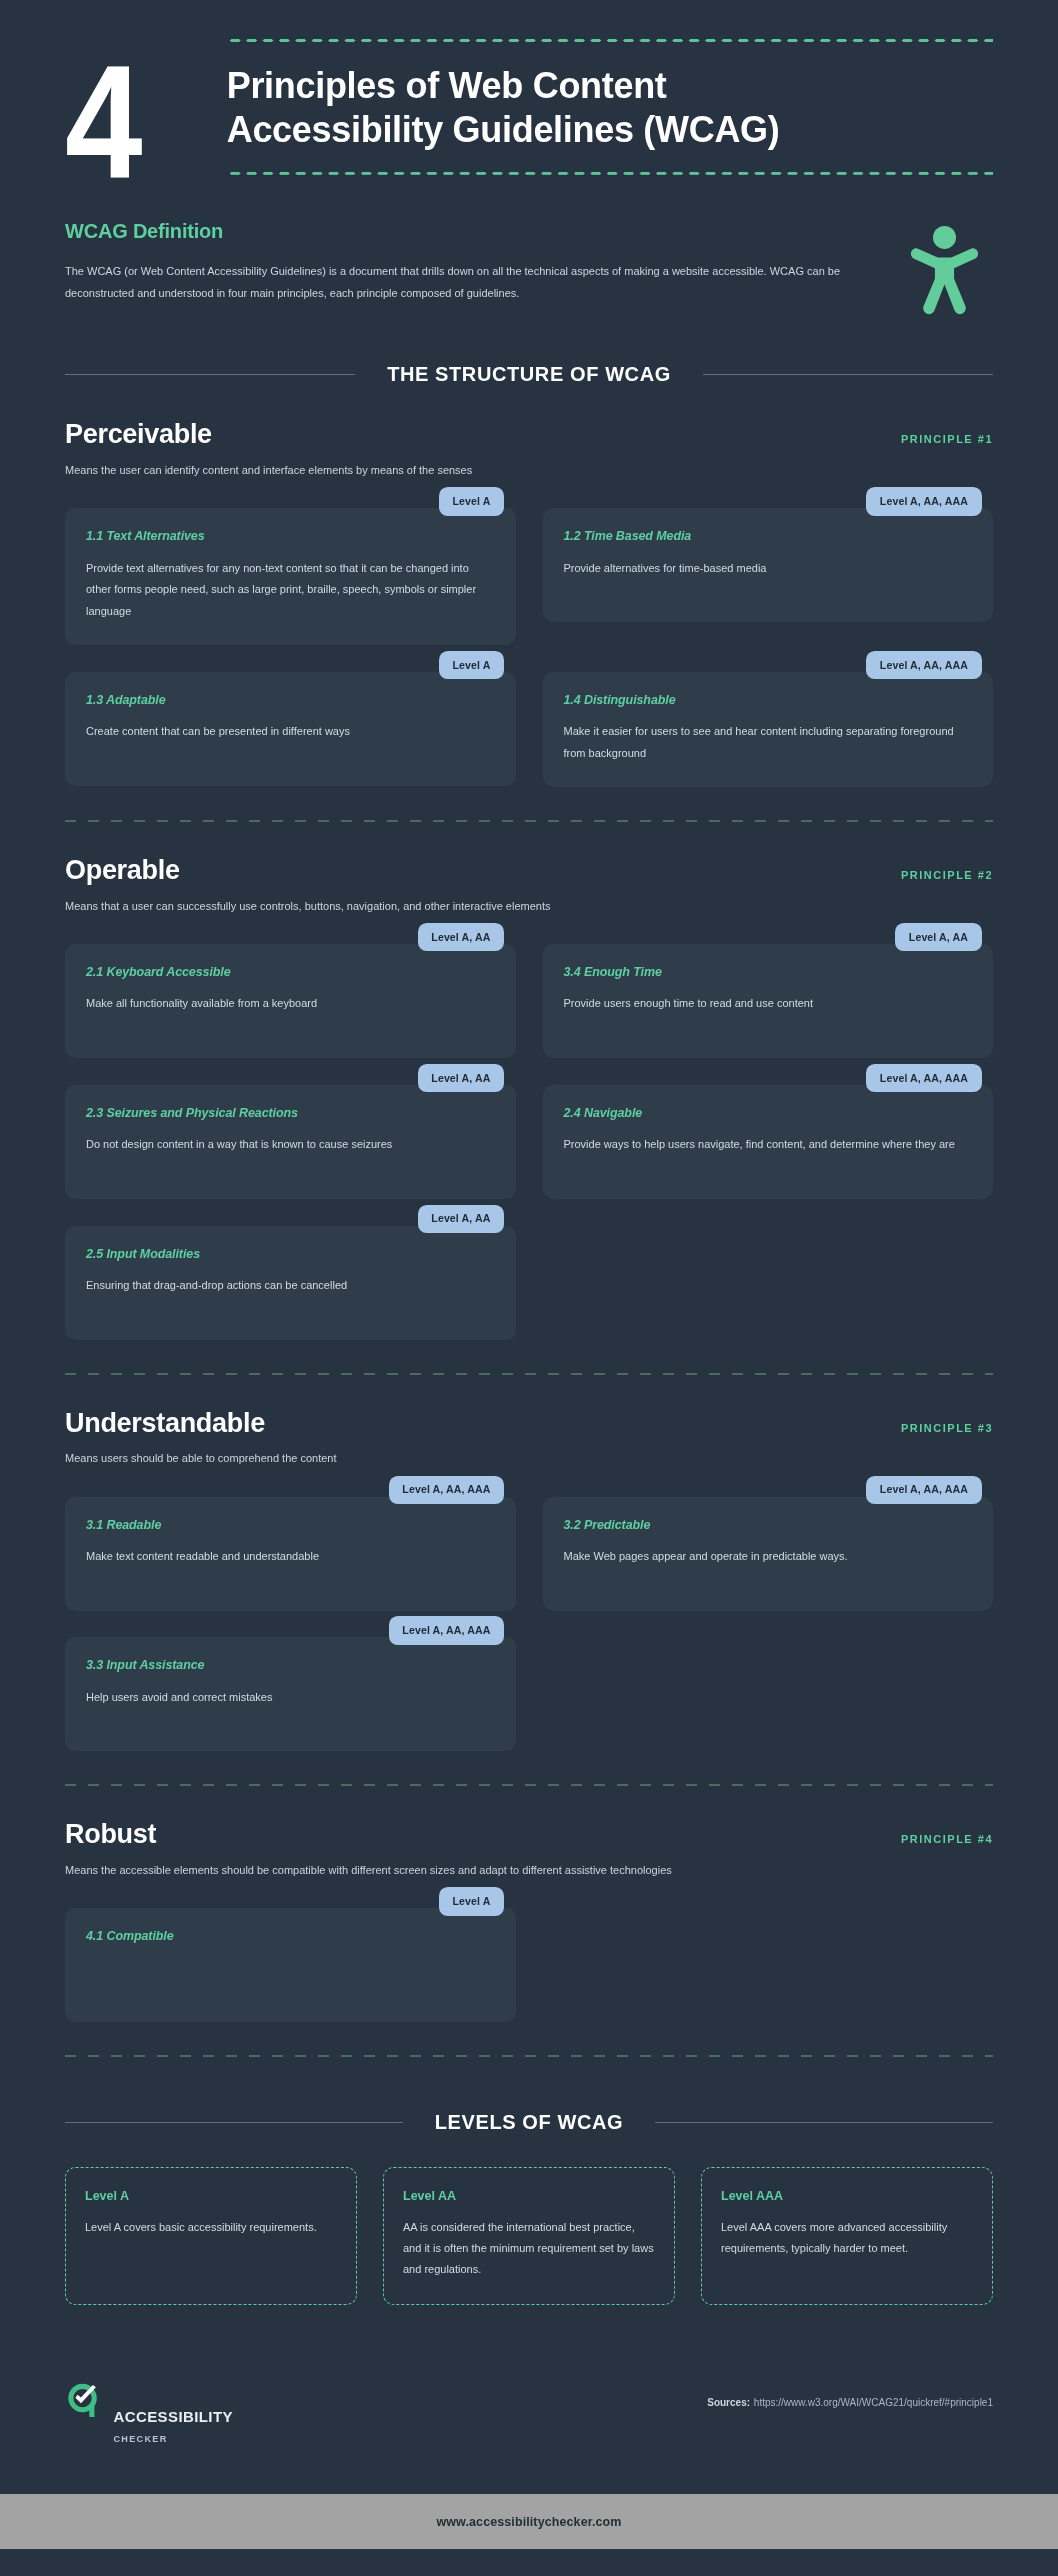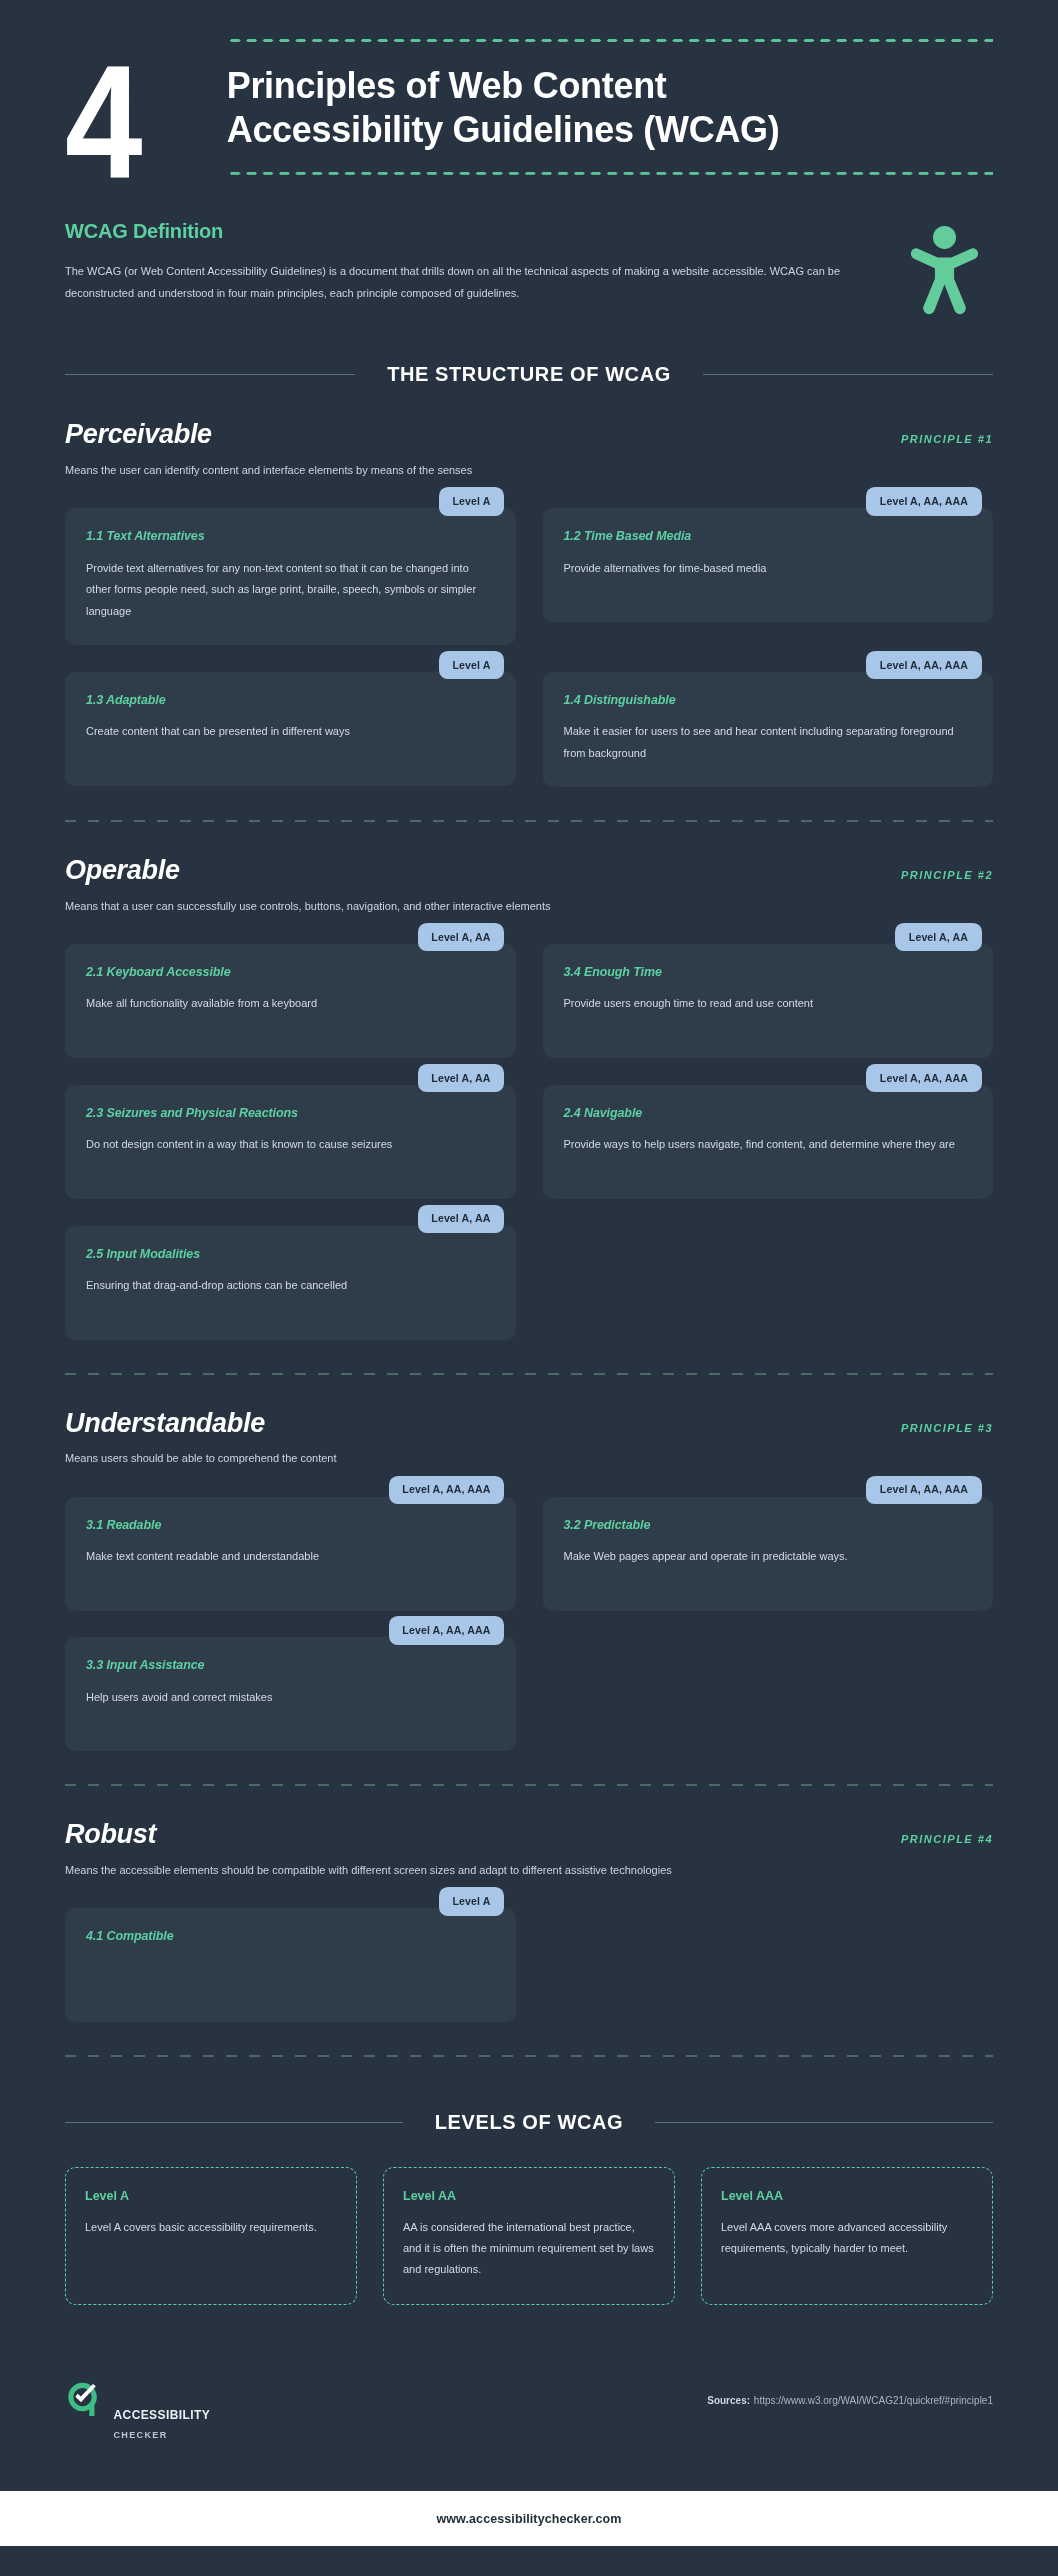--- a/index.html
+++ b/index.html
@@ -73,21 +73,21 @@
   .ruletitle .rt {
     font-size:20px;
     font-weight:800;
     letter-spacing:0.6px;
     color:#ffffff;
     white-space:nowrap;
   }
 
   
   .principle { padding:0 65px; }
-  .prinhead { display:flex; align-items:baseline; justify-content:space-between; padding-top:33px;font-style:italic; }
+  .prinhead { display:flex; align-items:baseline; justify-content:space-between; padding-top:33px; }
   .prinname { font-size:27px; font-weight:800; color:#ffffff; letter-spacing:-0.3px; }
   .prinnum {
     font-size:11px;
     font-weight:700;
     color:#5ecfa0;
     letter-spacing:1.5px;
   }
   .prinsub {
     font-size:11px;
     color:#ccd5df;
@@ -173,27 +173,27 @@
 
   
   .footrow {
     display:flex;
     align-items:center;
     justify-content:space-between;
     padding:56px 65px 50px 65px;
   }
   .brand { display:flex; align-items:center; gap:11.5px; }
   .brandtext { line-height:1.12; }
-  .brandtext .b1 { font-size:12px; font-weight:800; color:#e9eef4; letter-spacing:0.4px;margin-top:48px; }
+  .brandtext .b1 { font-size:15px; font-weight:800; color:#e9eef4; letter-spacing:0.4px;margin-top:48px; }
   .brandtext .b2 { font-size:9.1px; font-weight:600; color:#b9c4d0; letter-spacing:1.3px; margin-top:8px; }
   .sources { font-size:10px; color:#aab6c3; }
   .sources .slabel { font-weight:700; color:#cdd6e0; margin-right:3.8px;margin-top:34px; }
 
   .bottombar {
-    background:#ffffff;
+    background:#a3a3a3;
     text-align:center;
     padding:18.3px 0 19px 0;
   }
   .bottombar .url {
     color:#233038;
     font-size:12.5px;
     font-weight:700;
     letter-spacing:0.1px;
   }
 </style>

